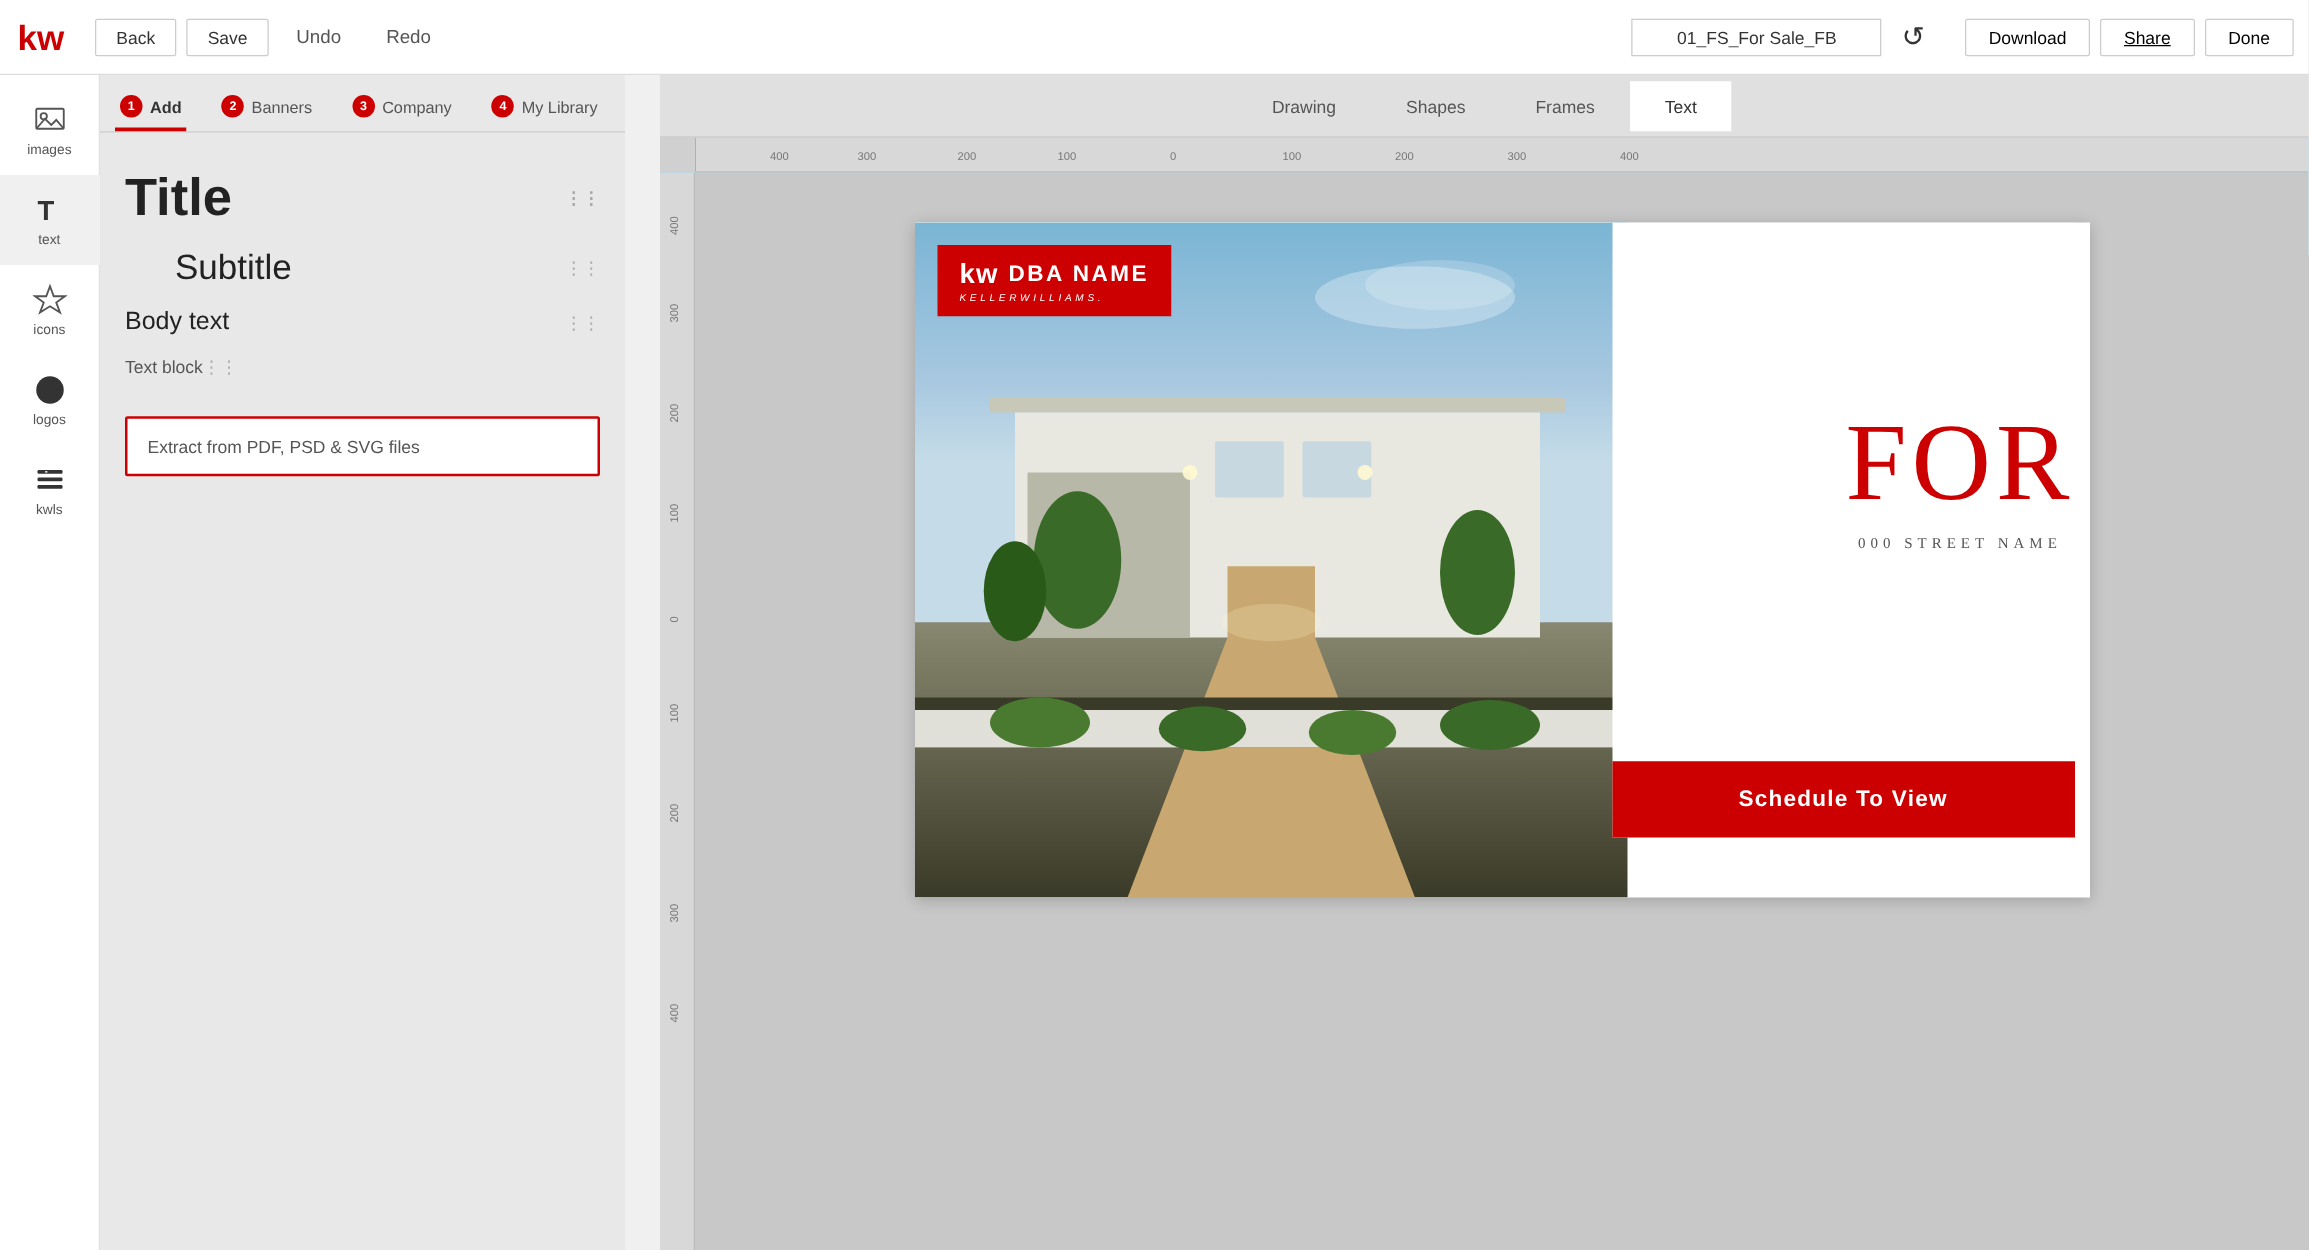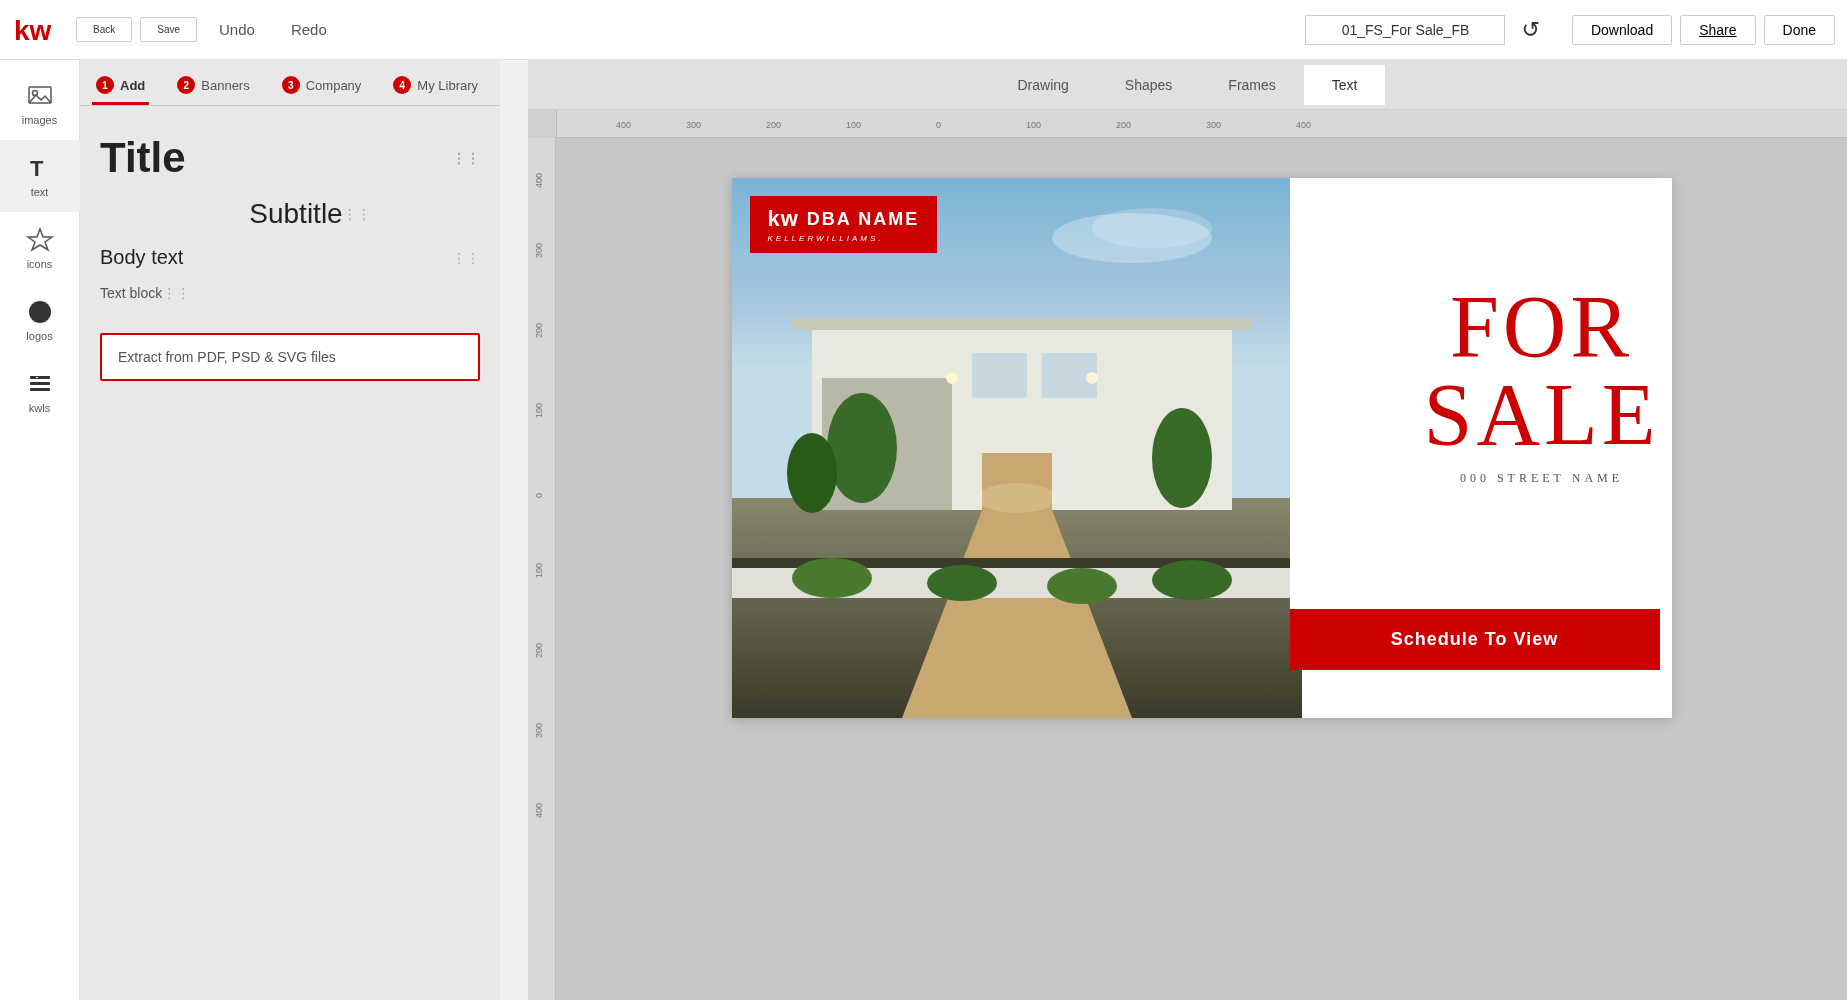--- a/index.html
+++ b/index.html
@@ -9,21 +9,21 @@
     .toolbar {
       display: flex; align-items: center; background: #fff;
       height: 60px; border-bottom: 1px solid #ddd; padding: 0 12px; gap: 8px; flex-shrink: 0;
     }
     .toolbar .kw-logo {
       width: 48px; height: 48px; display: flex; align-items: center; justify-content: center; margin-right: 8px;
     }
     .toolbar .kw-logo svg { width: 44px; height: 36px; }
     .toolbar-btn {
       border: 1px solid #ccc; background: #fff; padding: 6px 16px; cursor: pointer;
-      font-size: 10px; border-radius: 2px; color: #333;
+      font-size: 14px; border-radius: 2px; color: #333;
     }
     .toolbar-text-btn {
       border: none; background: transparent; padding: 6px 14px; cursor: pointer;
       font-size: 15px; color: #555;
     }
     .toolbar-spacer { flex: 1; }
     .template-name-input {
       border: 1px solid #ccc; padding: 6px 14px; font-size: 14px; width: 200px;
       text-align: center; background: #fff; color: #333;
     }
@@ -67,21 +67,21 @@
       width: 18px; height: 18px; border-radius: 50%; background: #cc0000;
       color: #fff; font-size: 10px; display: flex; align-items: center; justify-content: center; font-weight: bold;
     }
     .text-panel-tab.active { border-bottom: 3px solid #cc0000; color: #333; font-weight: bold; }
     .text-panel-content { padding: 20px 20px; display: flex; flex-direction: column; gap: 0; }
 
     .text-item-title {
       font-size: 42px; font-weight: bold; color: #222; padding: 8px 0; cursor: pointer; display: flex; align-items: center; justify-content: space-between;
     }
     .text-item-subtitle {
-      font-size: 28px; color: #222; padding: 8px 0; cursor: pointer; display: flex; align-items: center; justify-content: center; margin-left: 40px;
+      font-size: 28px; color: #222; padding: 8px 0; cursor: pointer; display: flex; align-items: center; justify-content: space-between; margin-left: 40px;
     }
     .text-item-body {
       font-size: 20px; color: #222; padding: 8px 0; cursor: pointer; display: flex; align-items: center; justify-content: space-between;
     }
     .text-item-block {
       font-size: 14px; color: #555; padding: 8px 0; cursor: pointer; display: flex; align-items: center; justify-content: flex-start;
     }
     .grid-icon { color: #aaa; font-size: 14px; }
 
     .extract-btn {
@@ -366,21 +366,20 @@
                 <div class="kw-banner-top">
                   <span class="kw-banner-logo">kw</span>
                   <span class="kw-banner-dba">DBA NAME</span>
                 </div>
                 <div class="kw-banner-sub">KELLERWILLIAMS.</div>
               </div>
 
               <div class="design-right">
                 <div style="display:flex; flex-direction:column; align-items:center; padding-bottom: 80px;">
                   <div class="for-sale-text">FOR</div>
-                  <div class="for-sale-text">SALE</div>
                   <div class="street-name">000 STREET NAME</div>
                 </div>
                 <div class="schedule-btn">Schedule To View</div>
               </div>
             </div>
           </div>
         </div>
       </div>
     </div>
   </div>

